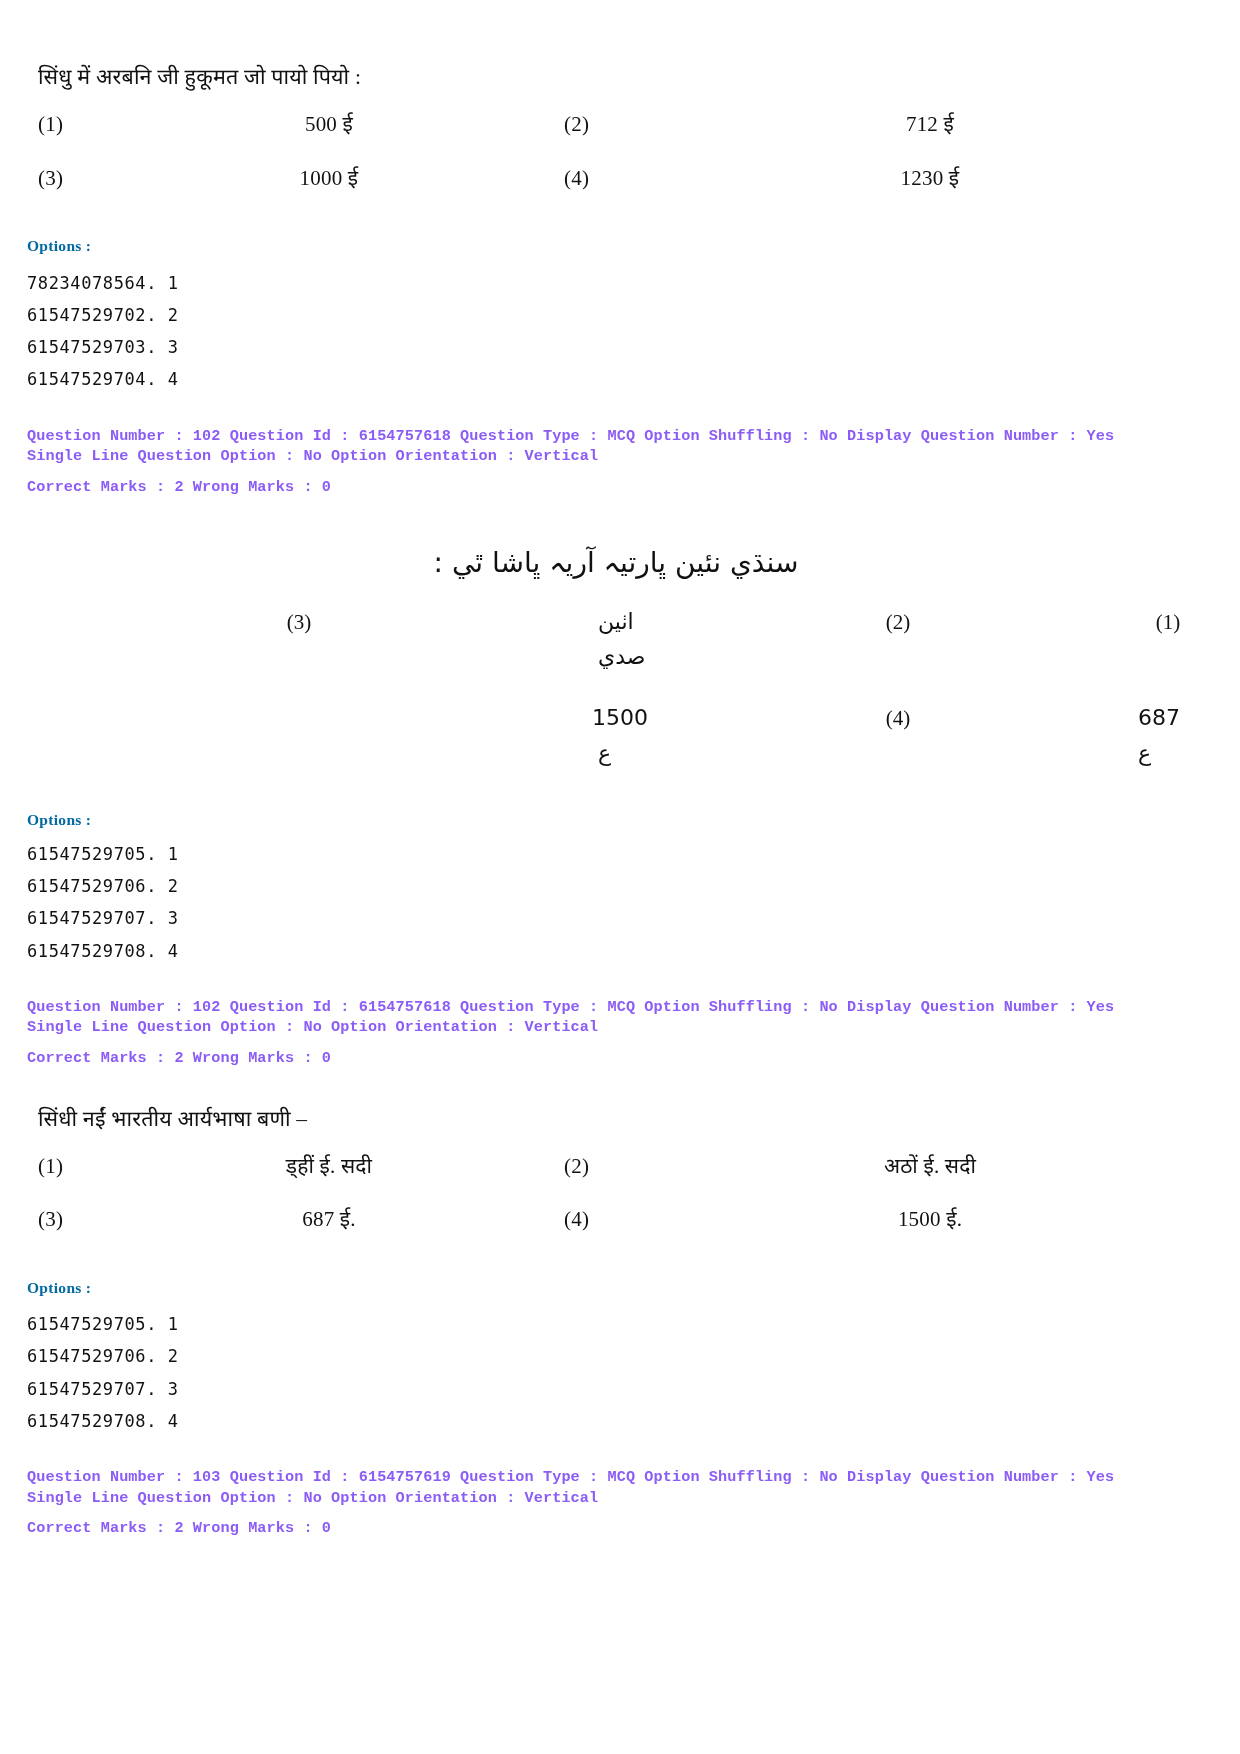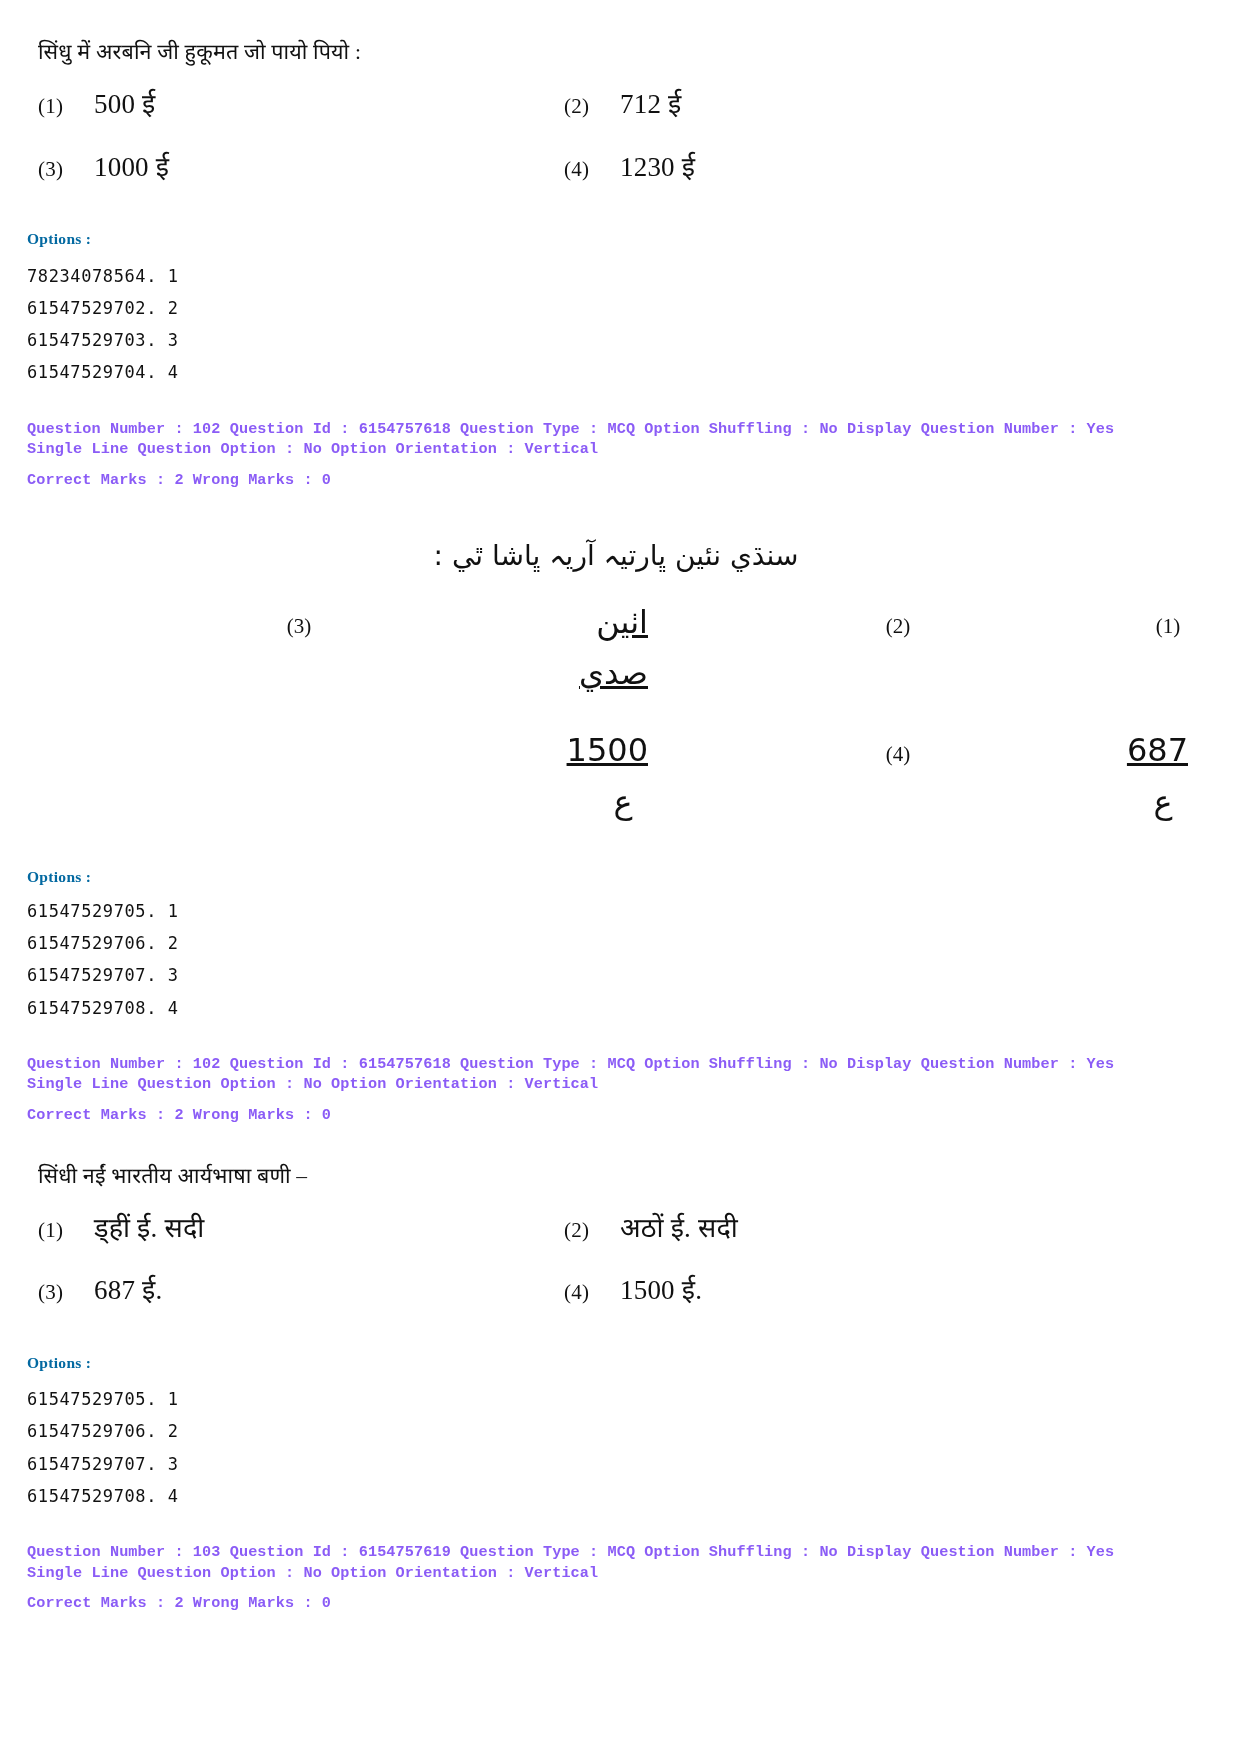--- a/index.html
+++ b/index.html
@@ -15,20 +15,21 @@
     color: #1a1a1a;
     position: relative;
     overflow: hidden;
   }
   .page {
     position: relative;
     width: 1240px;
     height: 1236px;
     padding: 0;
     box-sizing: border-box;
+    margin-top: 25px;
   }
 
   
   .qblock {
     position: relative;
   }
 
   .q-devanagari {
     font-family: "Liberation Serif", serif;
     font-size: 21px;
@@ -52,22 +53,23 @@
     align-items: baseline;
   }
   .opts-grid.cols {
     grid-template-columns: 56px 470px 56px 1fr;
   }
   .onum {
     font-size: 21px;
     color: #111;
   }
   .otext {
-    font-size: 27px;
-    color: #111;
+    font-size: 21px;
+    color: #111;
+    text-align: center;
   }
 
   
   .q-arabic {
     direction: rtl;
     text-align: right;
     font-family: "DejaVu Sans", sans-serif;
     font-size: 27px;
     line-height: 1.6;
     color: #111;
@@ -87,24 +89,23 @@
     align-items: baseline;
     padding-right: 42px;
   }
   .ar-num {
     font-family: "Liberation Serif", serif;
     font-size: 21px;
     direction: ltr;
     text-align: center;
   }
   .ar-text {
-    font-size: 32px;
-    text-align: center;
+    font-size: 22px;
+    text-align: left;
     padding-right: 10px;
-    text-decoration: underline;
   }
   .ar-text.numeric {
     direction: rtl;
     unicode-bidi: plaintext;
   }
 
   
   .options-wrap {
     margin-left: 27px;
   }

